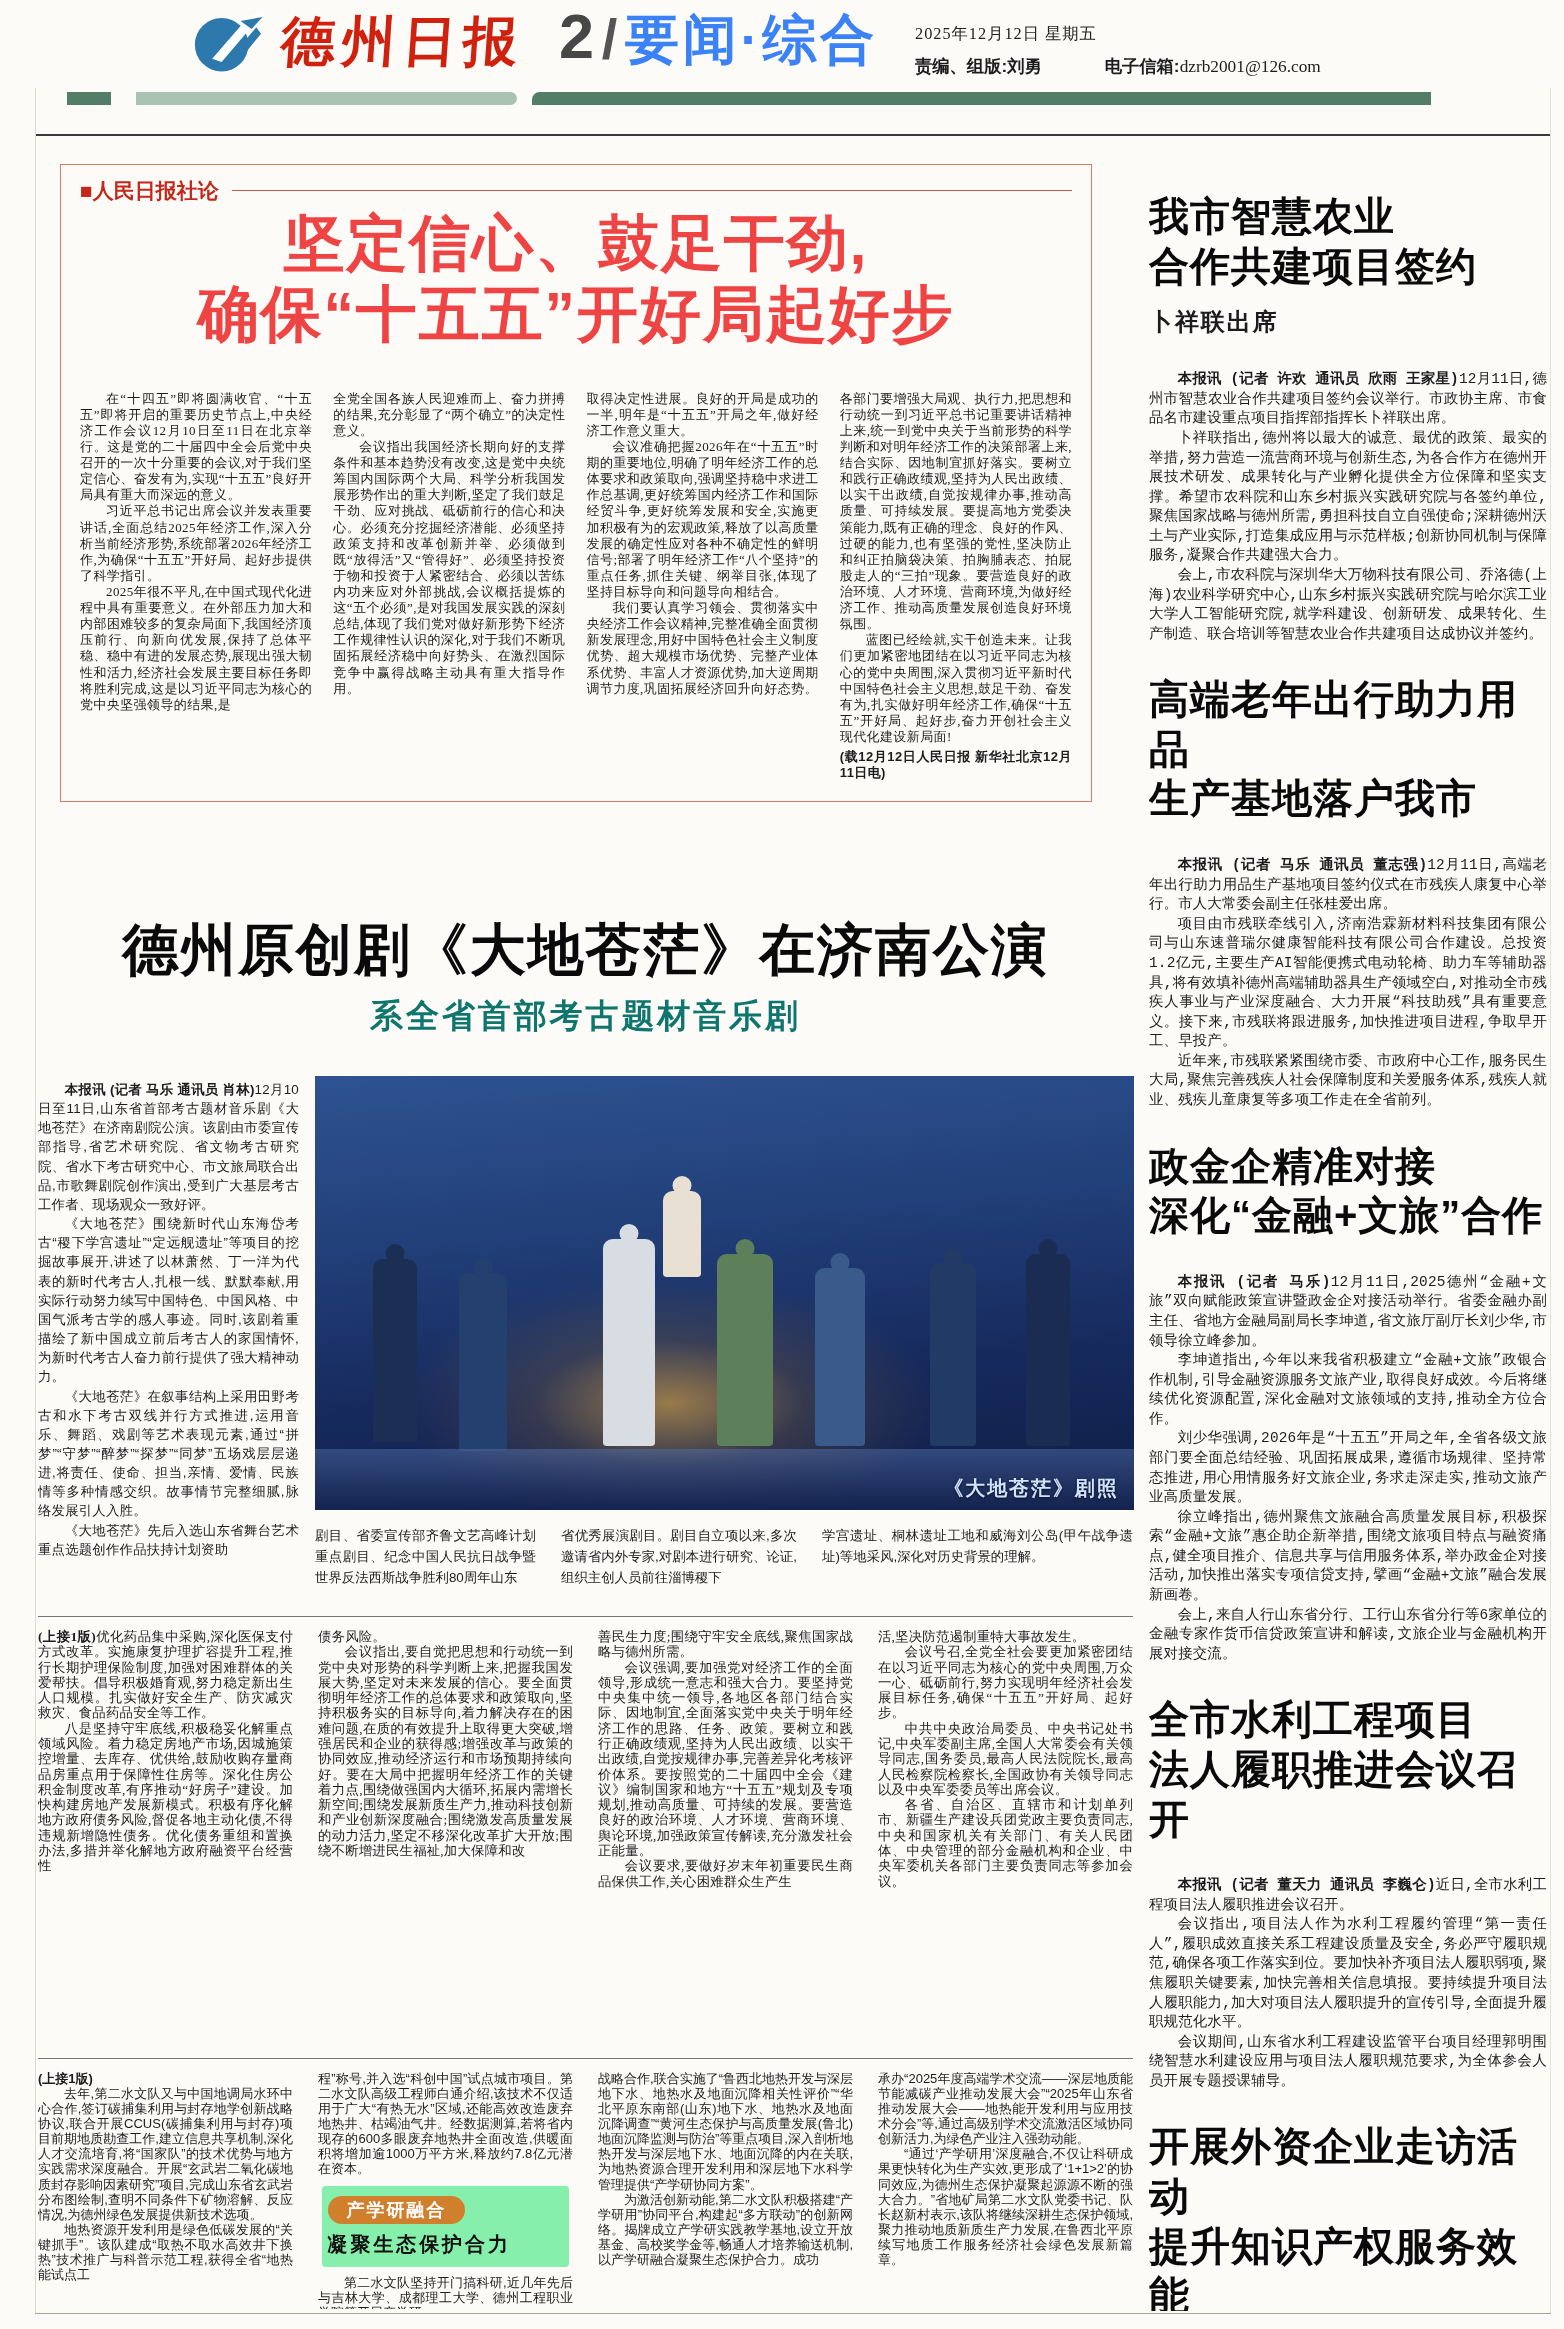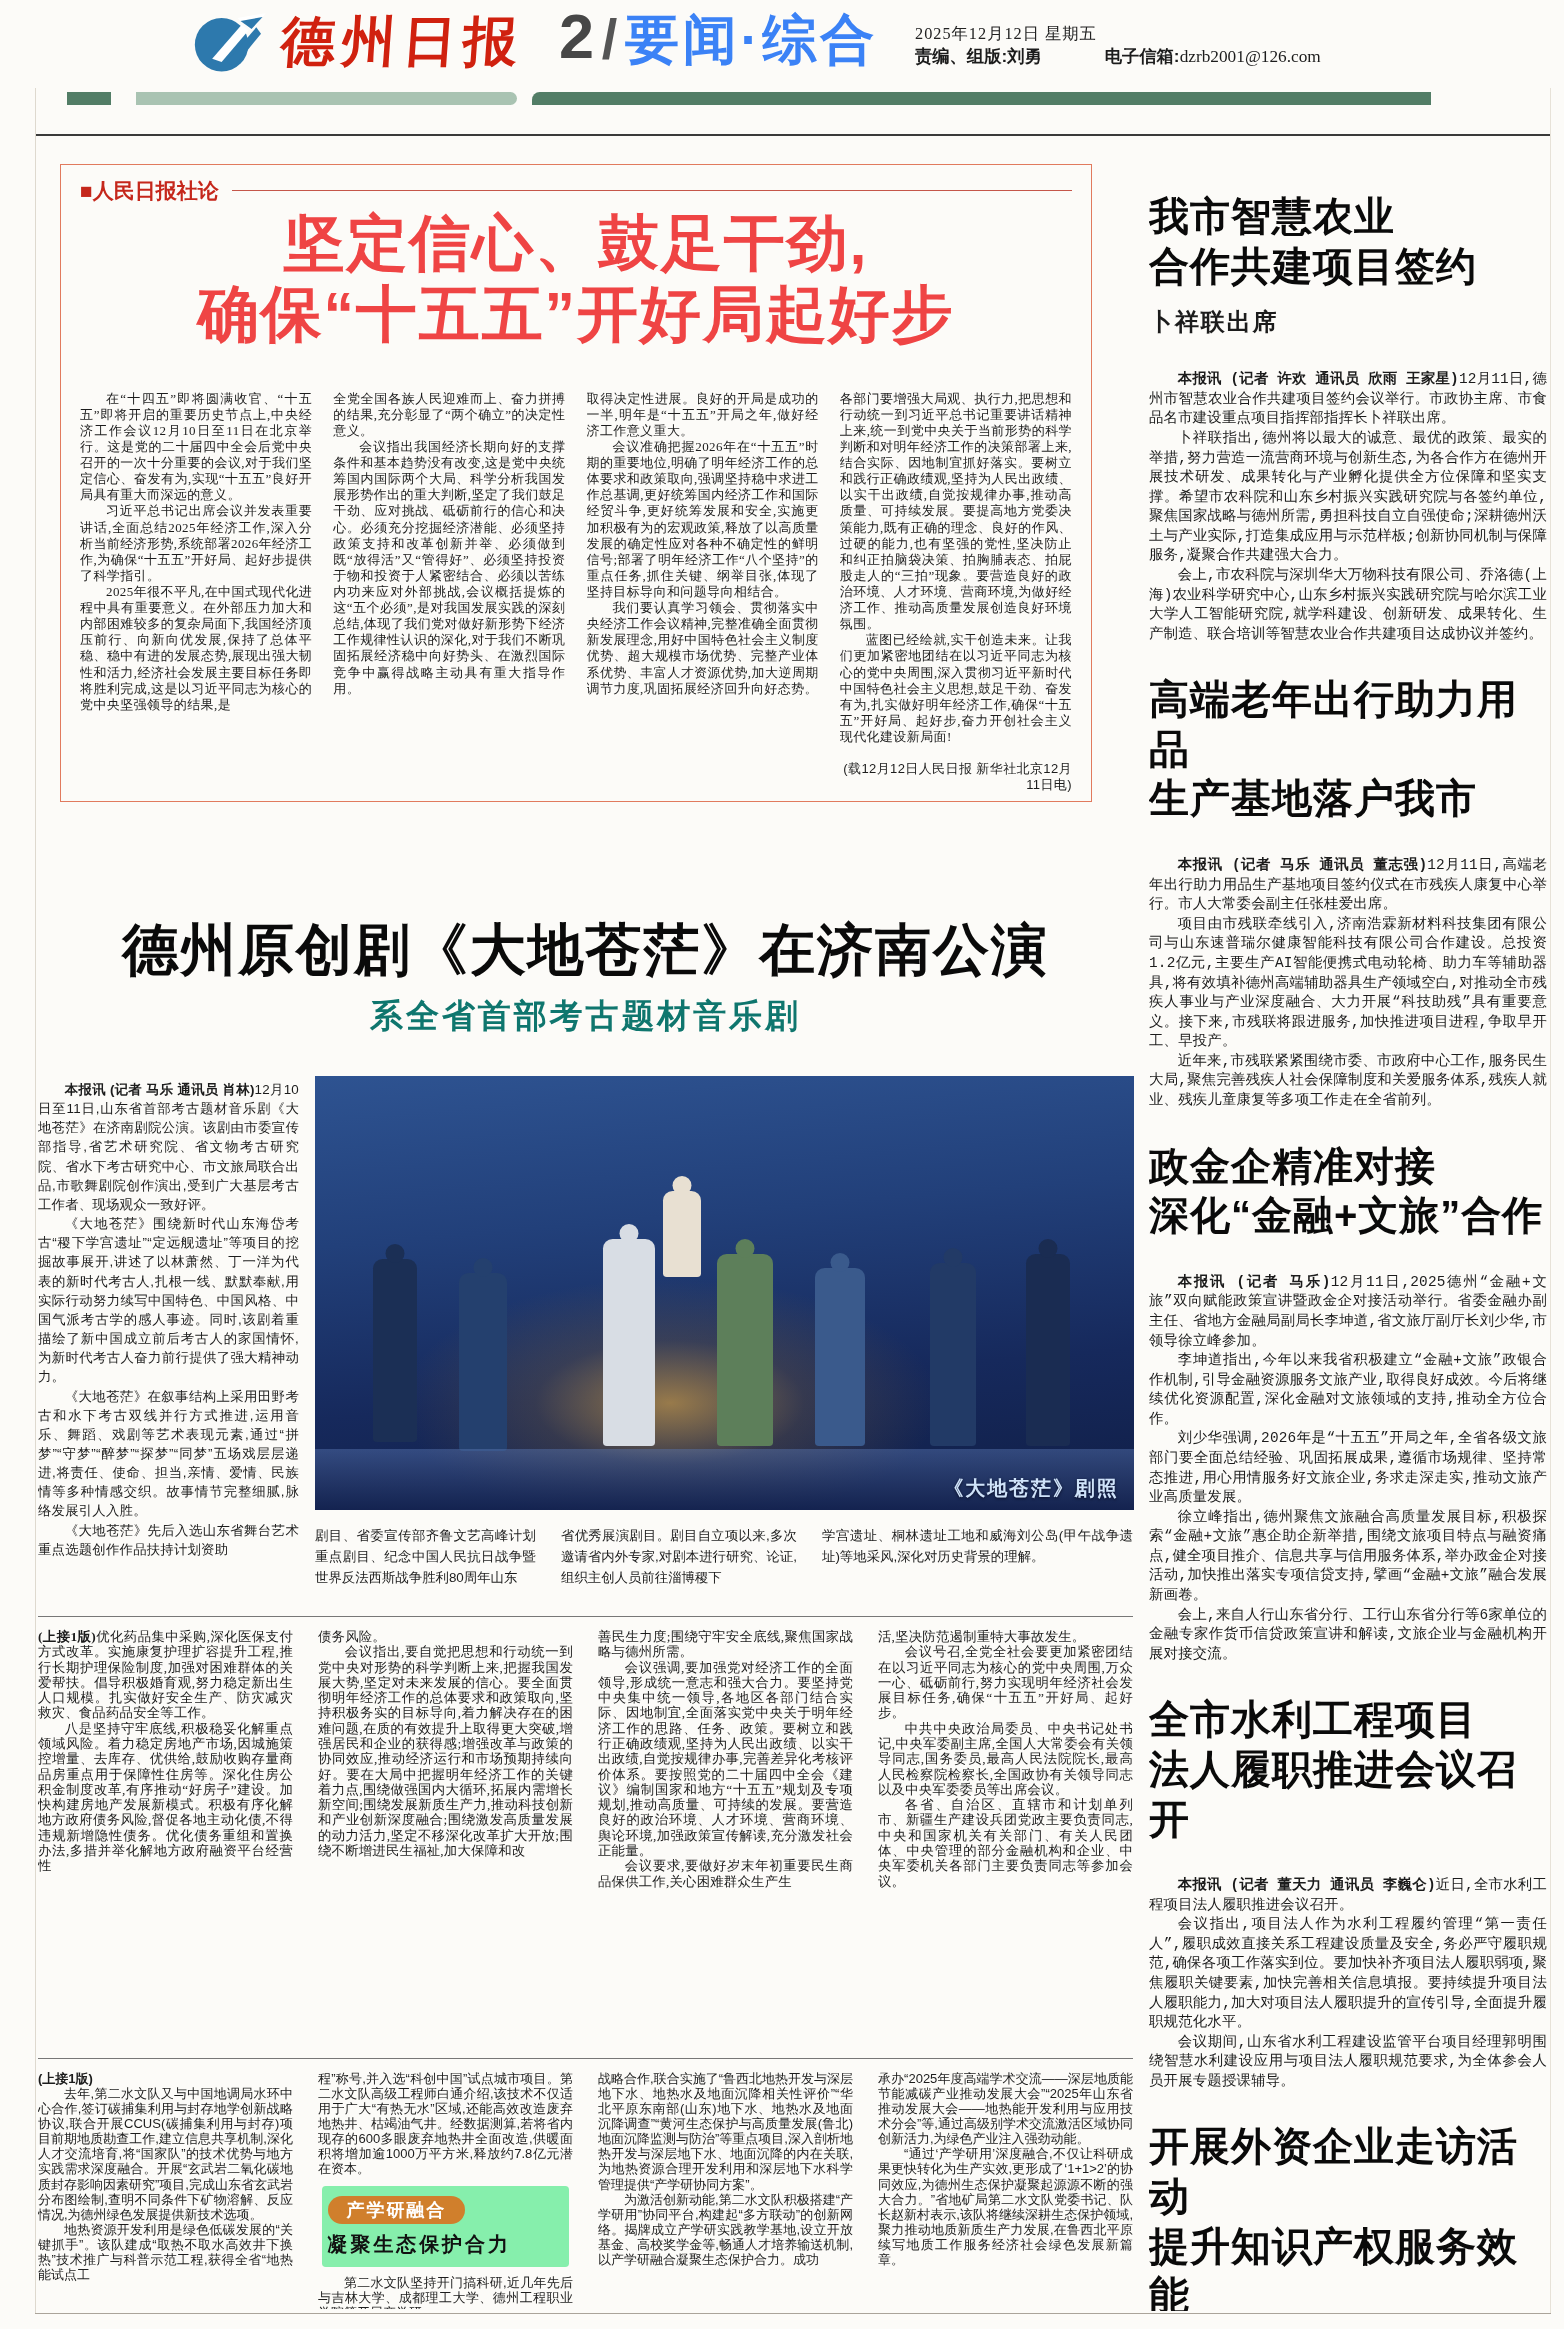--- a/index.html
+++ b/index.html
@@ -9,21 +9,21 @@
   
   .logo{left:188px;top:9.6px;width:83px;height:63px;}
   .mast{left:281px;top:5.8px;font-weight:900;font-size:54px;color:#d0210f;letter-spacing:6.7px;
         font-family:"Liberation Serif","DejaVu Serif",serif;transform:skewX(-4deg);}
   .pgrow{left:559px;top:0px;display:flex;align-items:baseline;gap:7.7px;height:83px;
          font-family:"Liberation Sans","DejaVu Sans",sans-serif;}
   .pgnum{font-size:63px;font-weight:900;color:#474747;}
   .pgslash{font-size:56px;font-weight:700;color:#555;}
   .pgsect{font-size:54px;font-weight:900;color:#3b82f6;letter-spacing:3.8px;}
   .hdate{left:915px;top:23px;font-size:16.3px;color:#222;letter-spacing:1px;}
-  .hedrow{left:915px;top:44px;display:flex;gap:63px;font-size:17.3px;}
+  .hedrow{left:915px;top:54px;display:flex;gap:63px;font-size:17.3px;}
   .hedrow b{font-family:"Liberation Sans","DejaVu Sans",sans-serif;}
   .hemail b{font-family:"Liberation Sans","DejaVu Sans",sans-serif;}
   .gbar{top:92px;height:12.5px;}
   .gb0{left:67px;width:44px;background:#527d66;}
   .gb1{left:136px;width:381px;background:#a9c3b2;border-radius:0 7.7px 7.7px 0;}
   .gb2{left:532px;width:899px;background:#527d66;border-radius:7.7px 0 0 0;}
   .hrule{left:35px;top:134px;width:1516px;height:1.9px;background:#3a3a3a;}
   .frameL{left:35px;top:88px;width:1px;height:2225px;background:#ded9cf;}
   .frameR{left:1550px;top:88px;width:1px;height:2225px;background:#e7e2d8;}
   .frameB{left:35px;top:2313px;width:1516px;height:1px;background:#aaa49a;}
@@ -33,22 +33,22 @@
   .edlabelrow{display:flex;align-items:center;gap:13.4px;}
   .edlabel{color:#c5271b;font-weight:700;font-size:21px;font-family:"Liberation Sans","DejaVu Sans",sans-serif;}
   .redline{flex:1;height:1px;background:#c5564a;}
   .edh1{text-align:center;font-family:"Liberation Sans","DejaVu Sans",sans-serif;
         font-weight:900;font-size:61px;line-height:1.16;color:#ef4444;letter-spacing:1.9px;margin-top:3.8px;}
   .edcols{display:flex;gap:21px;margin-top:23px;height:492px;overflow:hidden;}
   .edcol{flex:1;font-size:13px;line-height:1.24;letter-spacing:0.4px;text-align:justify;overflow:hidden;}
   
   .para{margin:0;text-indent:2em;}
   .para.noindent{text-indent:0;}
-  .para.cite{text-indent:0;text-align:right;font-weight:400;
-             font-family:"Liberation Sans","DejaVu Sans",sans-serif;margin-top:16px;}
+  .para.cite{text-indent:0;font-weight:700;
+             font-family:"Liberation Sans","DejaVu Sans",sans-serif;margin-top:4px;}
   .lede{font-weight:700;}
   
   .feature{left:38px;top:911px;width:1095px;height:703px;}
   .fh2{position:absolute;left:0;top:1.9px;width:1095px;text-align:center;margin:0;
        font-family:"Liberation Sans","DejaVu Sans",sans-serif;font-weight:900;font-size:56px;
        letter-spacing:1.9px;color:#0a0a0a;}
   .fh3{position:absolute;left:0;top:83px;width:1095px;text-align:center;margin:0;
        font-weight:700;font-size:33px;letter-spacing:2.9px;color:#0f766e;}
   .fleft{position:absolute;left:0;top:169px;width:261px;height:517px;overflow:hidden;
          font-family:"Liberation Sans","DejaVu Sans",sans-serif;font-size:13.4px;line-height:1.43;

